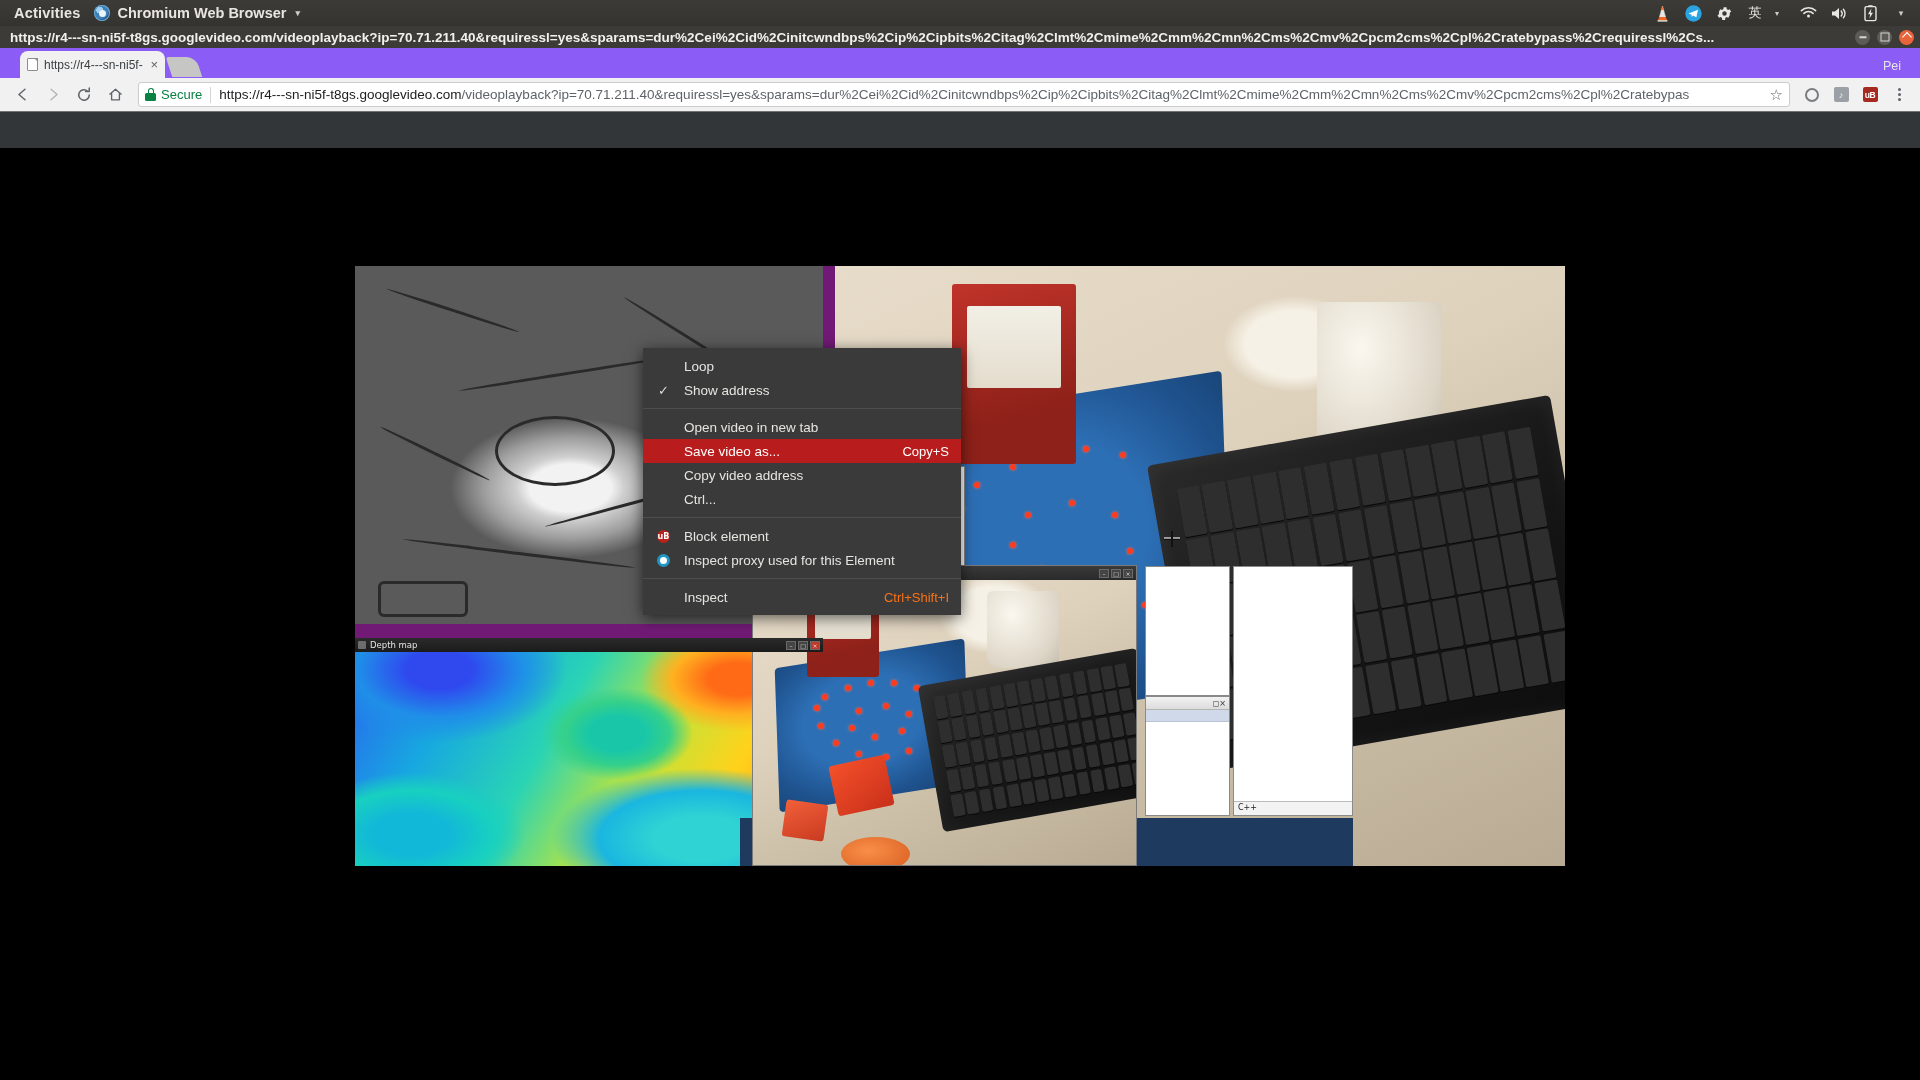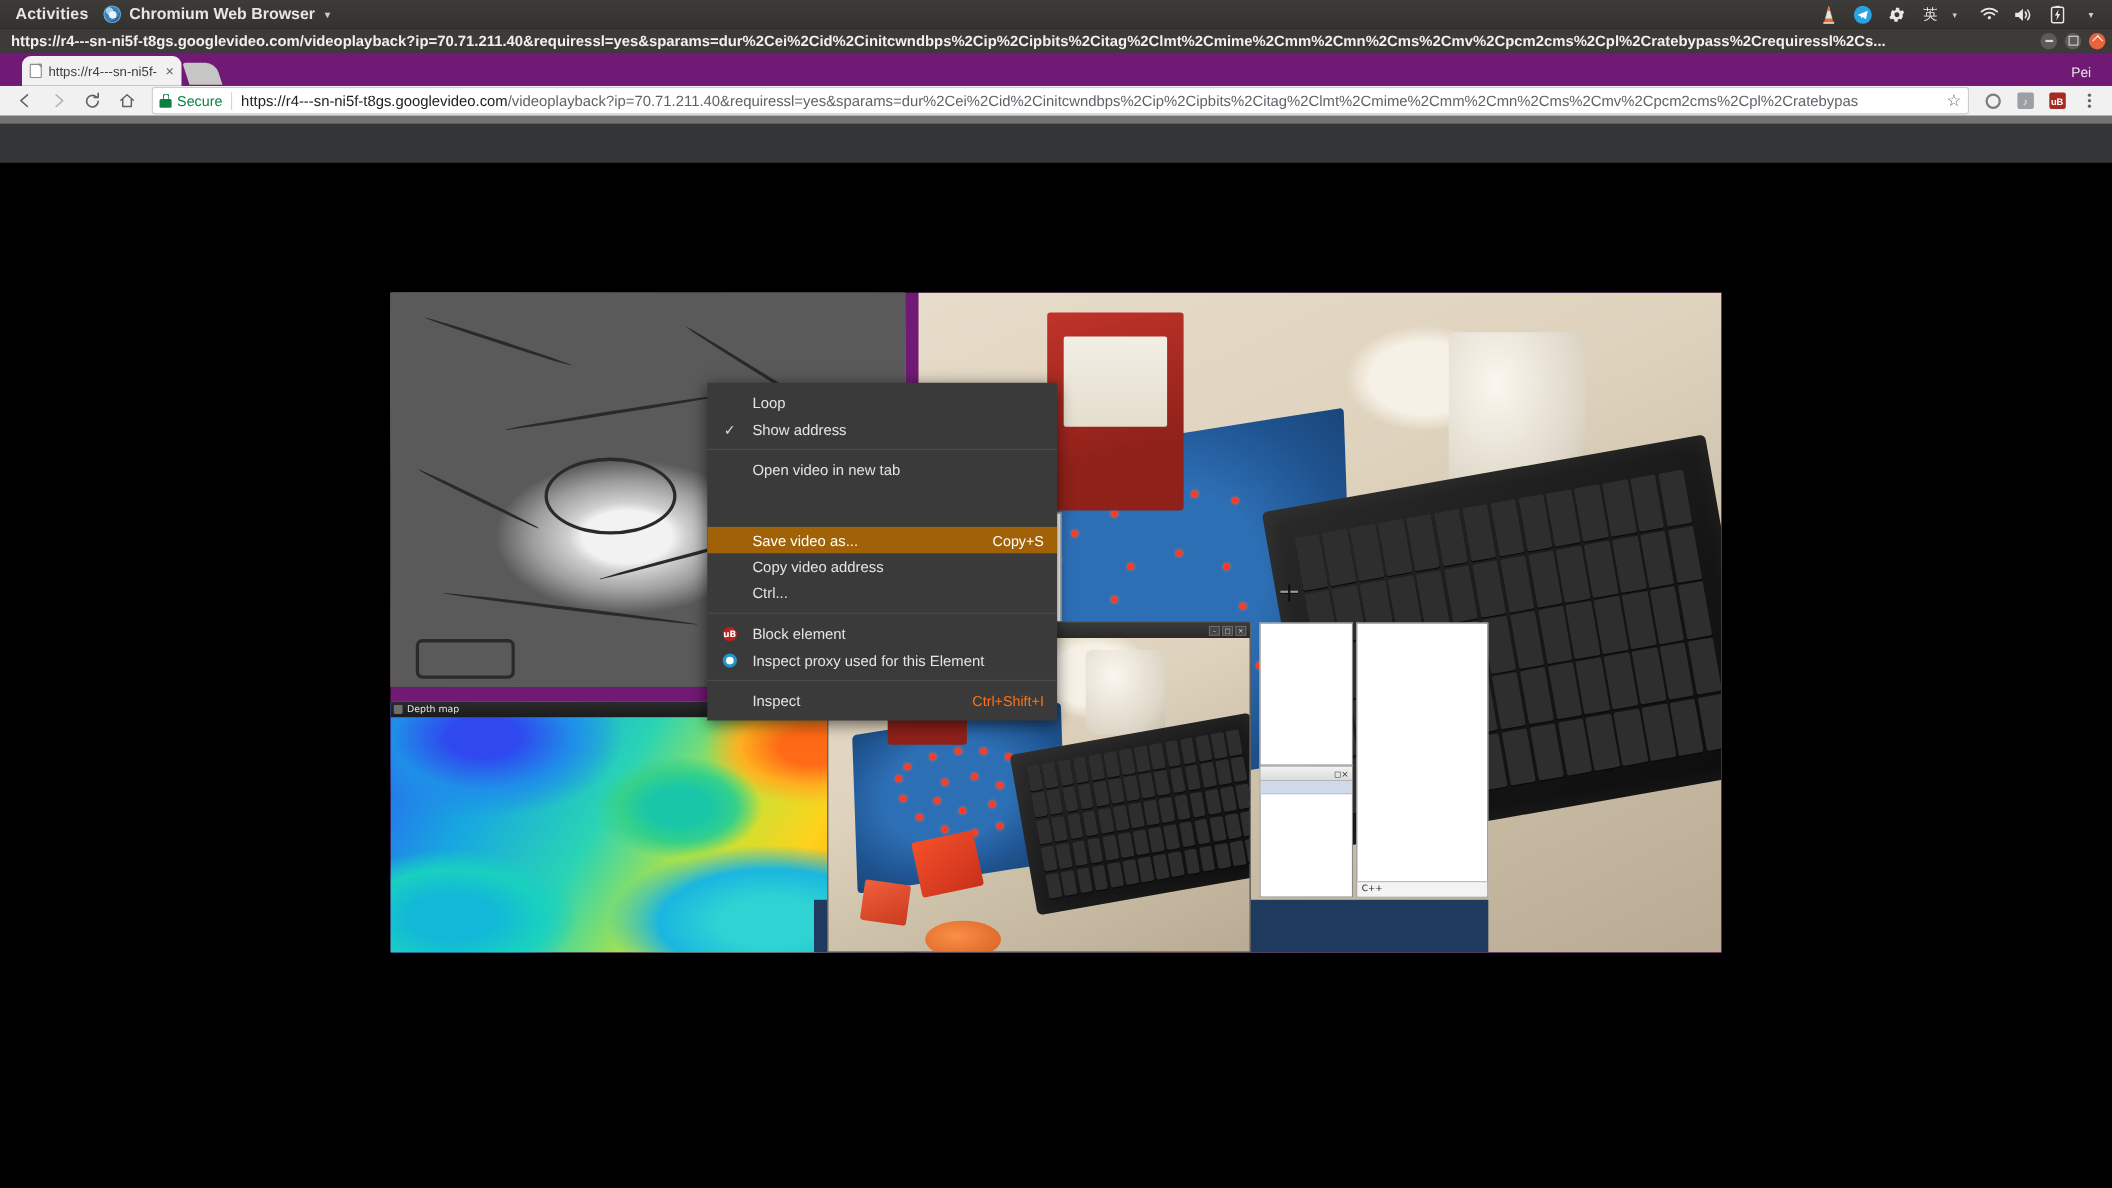--- a/index.html
+++ b/index.html
@@ -53,21 +53,21 @@
     content:""; position:absolute; left:50%; top:50%; transform:translate(-50%,-50%);
     background:#d8d5d0;
   }
   .wb.min:before{ width:7px;height:1.5px;}
   .wb.max:before{ width:7px;height:7px; background:transparent; border:1.5px solid #d8d5d0;}
   .wb.close:before{ width:7px;height:7px; background:transparent;
     border-left:1.5px solid #fff; border-top:1.5px solid #fff;
     transform:translate(-50%,-50%) rotate(45deg); box-sizing:border-box;}
 
   
-  .tabstrip{ height:30px; background:#701a75; display:flex; align-items:flex-end; padding-left:20px; position:relative;}
+  .tabstrip{ height:30px; background:#8b5cf6; display:flex; align-items:flex-end; padding-left:20px; position:relative;}
   .tab{
     height:27px; width:145px; background:#f1f1f1; border-radius:8px 8px 0 0;
     display:flex; align-items:center; gap:6px; padding:0 7px;
     font-size:12px; color:#3c4043; position:relative;
   }
   .tab .favicon{
     width:11px;height:13px;border:1.2px solid #8a8d90; border-radius:1px; background:#fff; flex:none;
     position:relative;
   }
   .tab .favicon:after{content:"";position:absolute;right:-1.2px;top:-1.2px;border-left:4px solid transparent;border-top:4px solid #8a8d90;}
@@ -76,21 +76,21 @@
   .newtab{
     width:30px;height:20px; margin-left:4px; margin-bottom:1px;
     background:#c6c6c4; border-radius:3px 9px 0 0; transform:skewX(18deg);
   }
   .profile{
     position:absolute; right:10px; bottom:2px; color:#e8e6e3; font-size:12.5px;
     padding:3px 9px; border-radius:4px 4px 0 0;
   }
 
   
-  .toolbar{ height:34px; background:#f1f1f1; display:flex; align-items:center; padding:0 8px; gap:3px; border-bottom:7px solid #737373;}
+  .toolbar{ height:34px; background:#f1f1f1; display:flex; align-items:center; padding:0 8px; gap:3px; border-bottom:1px solid #737373;}
   .navbtn{ width:28px;height:28px; display:flex;align-items:center;justify-content:center; color:#5f6368; border-radius:50%;}
   .navbtn svg{ display:block;}
   .omnibox{
     flex:1; height:25px; background:#fff; border:1px solid #ccc; border-radius:3px;
     display:flex; align-items:center; padding:0 6px; margin:0 6px; overflow:hidden; font-size:13.5px;
   }
   .lock{ width:11px;height:13px; position:relative; flex:none; margin-right:5px;}
   .lock .body{ position:absolute; bottom:0; width:11px;height:8px; background:#0b8043; border-radius:1.5px;}
   .lock .shackle{ position:absolute; top:0; left:2.5px; width:6px;height:7px; border:1.6px solid #0b8043; border-bottom:none; border-radius:3px 3px 0 0;}
   .secure{ color:#0b8043; font-size:13px; margin-right:8px; flex:none;}
@@ -193,21 +193,21 @@
   
   .ctxmenu{
     position:absolute; left:643px; top:200px; width:318px; background:#3a3a3a;
     box-shadow:0 3px 14px rgba(0,0,0,.6); padding:6px 0; z-index:300;
     font-size:13.5px; color:#e6e4e1;
   }
   .ctxitem{ height:24px; display:flex; align-items:center; padding:0 12px 0 0; position:relative;}
   .ctxitem .gut{ width:41px; flex:none; display:flex; align-items:center; justify-content:center;}
   .ctxitem .lab{ flex:1; white-space:nowrap;}
   .ctxitem .acc{ color:#f97316; font-size:13px; margin-left:16px;}
-  .ctxitem.sel{ background:#a16207; color:#fff;margin-top:40px;}
+  .ctxitem.sel{ background:#b91c1c; color:#fff;}
   .ctxitem.sel .acc{ color:#fff;}
   .ctxsep{ height:1px; background:#4e4e4e; margin:6px 0;}
   .check{ font-size:13px; color:#dcdad7;}
   .ico-block{ width:13px;height:13px;border-radius:50%;background:#b8211c;color:#fff;font-size:8px;font-weight:700;
               display:flex;align-items:center;justify-content:center; font-family:"DejaVu Sans",sans-serif;}
   .ico-proxy{ width:13px;height:13px;border-radius:50%;border:3px solid #2196c4; background:#fff;}
 
   
   .cursor{ position:absolute; left:1164px; top:383px; width:16px;height:16px; z-index:400;}
   .cursor:before,.cursor:after{ content:""; position:absolute; background:#111;}

